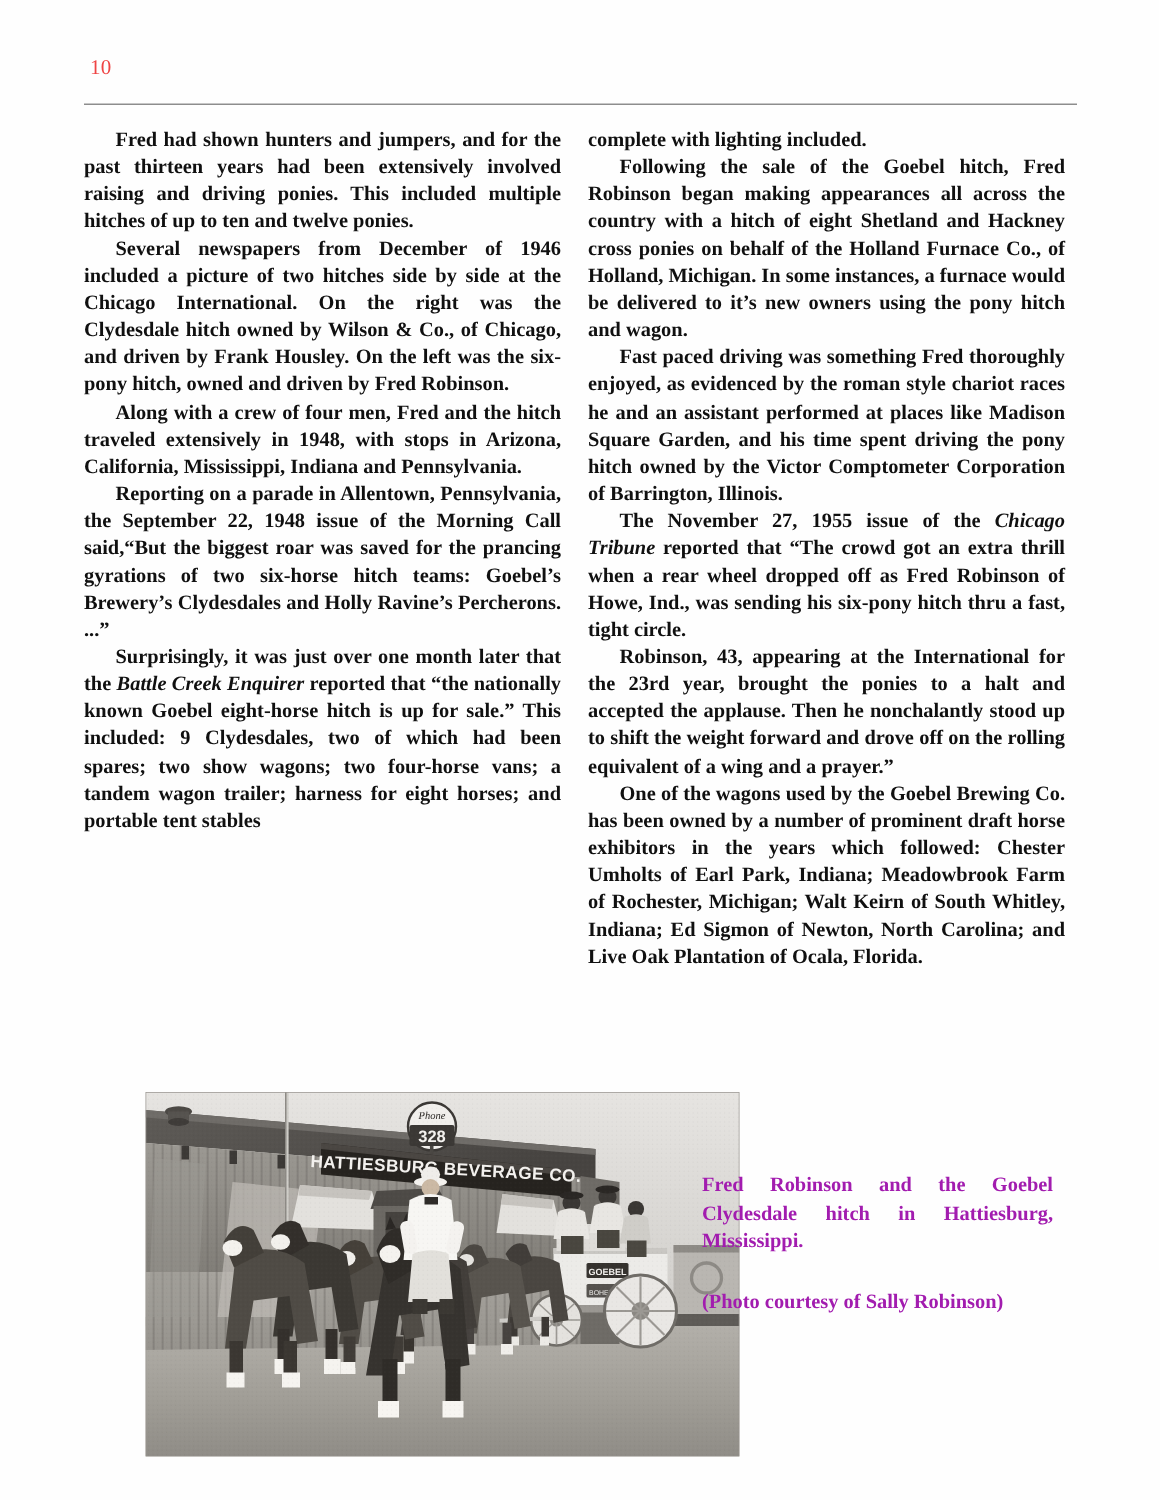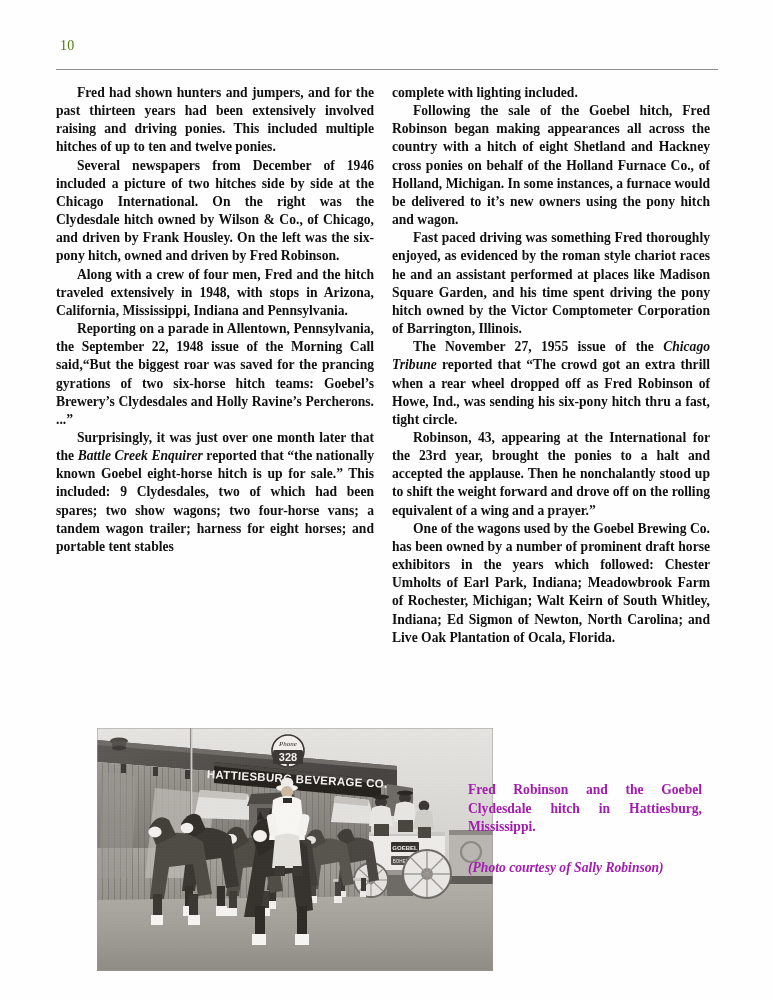--- a/index.html
+++ b/index.html
@@ -32,21 +32,21 @@
     top: 38px;
     width: 662px;
     height: 34px;
   }
   .folio {
     position: absolute;
     left: 4px;
     top: 0px;
     font-size: 14px;
     font-weight: 400;
-    color: #4d7c0f;
+    color: #ef4444;
     letter-spacing: 0.2px;
     font-family: "Liberation Serif", "DejaVu Serif", serif;
   }
   .header-rule {
     position: absolute;
     left: 0px;
     top: 31px;
     width: 662px;
     height: 1px;
     background: #8d8d8d;
@@ -115,21 +115,20 @@
     font-size: 13.6px;
     line-height: 18.6px;
     font-weight: 700;
     text-align: justify;
     color: #a21caf;
     font-family: "Liberation Serif", "DejaVu Serif", serif;
   }
   .caption-credit {
     margin-top: 22px !important;
     text-align: left;
-    font-style: italic;
   }
 </style>
 </head>
 <body>
 
 <div class="page">
 
   <div class="header">
     <div class="folio">10</div>
     <div class="header-rule"></div>

